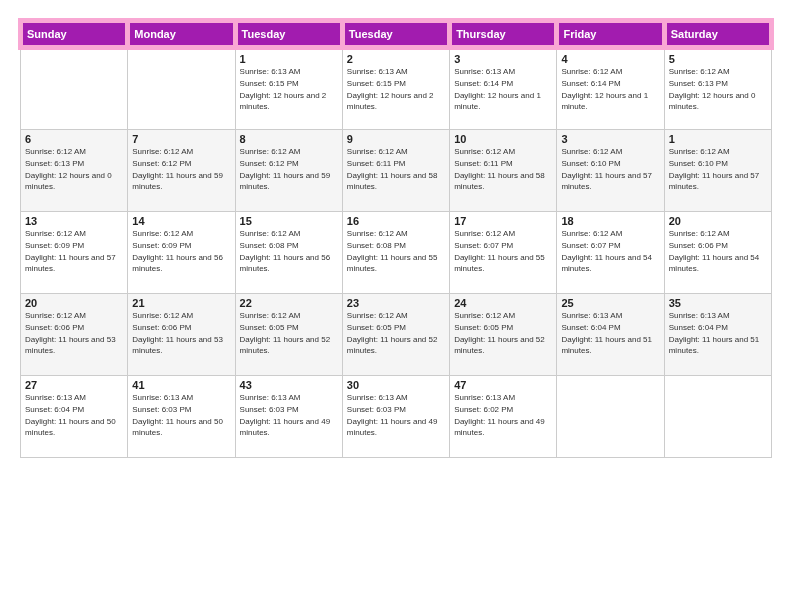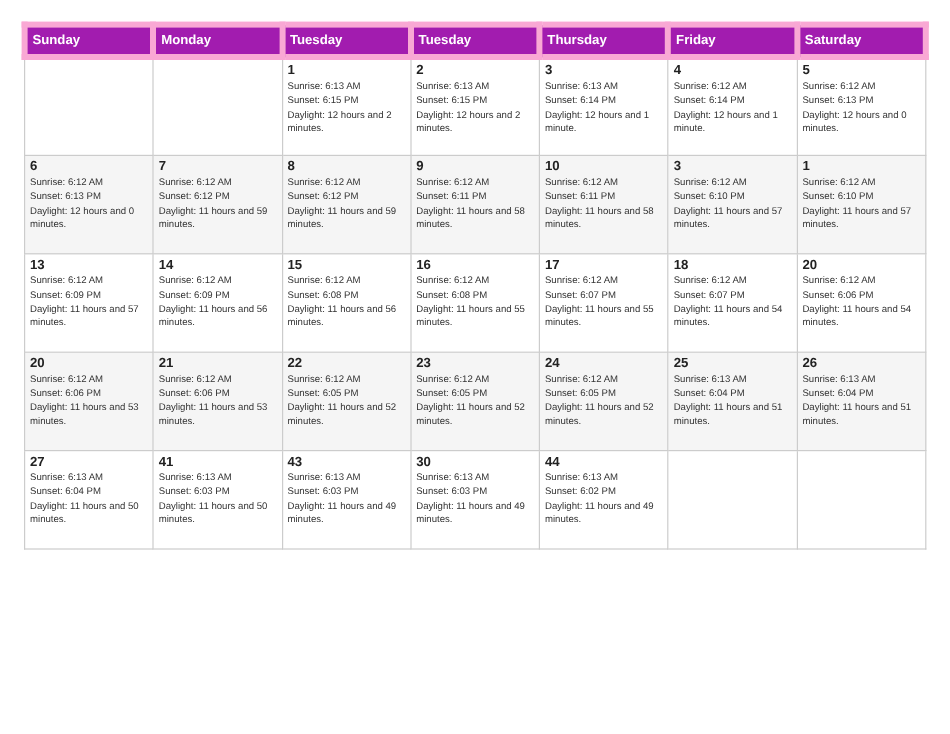--- a/index.html
+++ b/index.html
@@ -137,26 +137,26 @@
           <td><span class="day-num">18</span><span class="day-info">Sunrise: 6:12 AM<br>Sunset: 6:07 PM<br>Daylight: 11 hours and 54 minutes.</span></td>
           <td><span class="day-num">20</span><span class="day-info">Sunrise: 6:12 AM<br>Sunset: 6:06 PM<br>Daylight: 11 hours and 54 minutes.</span></td>
         </tr>
         <tr>
           <td><span class="day-num">20</span><span class="day-info">Sunrise: 6:12 AM<br>Sunset: 6:06 PM<br>Daylight: 11 hours and 53 minutes.</span></td>
           <td><span class="day-num">21</span><span class="day-info">Sunrise: 6:12 AM<br>Sunset: 6:06 PM<br>Daylight: 11 hours and 53 minutes.</span></td>
           <td><span class="day-num">22</span><span class="day-info">Sunrise: 6:12 AM<br>Sunset: 6:05 PM<br>Daylight: 11 hours and 52 minutes.</span></td>
           <td><span class="day-num">23</span><span class="day-info">Sunrise: 6:12 AM<br>Sunset: 6:05 PM<br>Daylight: 11 hours and 52 minutes.</span></td>
           <td><span class="day-num">24</span><span class="day-info">Sunrise: 6:12 AM<br>Sunset: 6:05 PM<br>Daylight: 11 hours and 52 minutes.</span></td>
           <td><span class="day-num">25</span><span class="day-info">Sunrise: 6:13 AM<br>Sunset: 6:04 PM<br>Daylight: 11 hours and 51 minutes.</span></td>
-          <td><span class="day-num">26</span><span class="day-info">Sunrise: 6:13 AM<br>Sunset: 6:04 PM<br>Daylight: 11 hours and 51 minutes.</span></td>
+          <td><span class="day-num">35</span><span class="day-info">Sunrise: 6:13 AM<br>Sunset: 6:04 PM<br>Daylight: 11 hours and 51 minutes.</span></td>
         </tr>
         <tr>
           <td><span class="day-num">27</span><span class="day-info">Sunrise: 6:13 AM<br>Sunset: 6:04 PM<br>Daylight: 11 hours and 50 minutes.</span></td>
           <td><span class="day-num">41</span><span class="day-info">Sunrise: 6:13 AM<br>Sunset: 6:03 PM<br>Daylight: 11 hours and 50 minutes.</span></td>
           <td><span class="day-num">43</span><span class="day-info">Sunrise: 6:13 AM<br>Sunset: 6:03 PM<br>Daylight: 11 hours and 49 minutes.</span></td>
           <td><span class="day-num">30</span><span class="day-info">Sunrise: 6:13 AM<br>Sunset: 6:03 PM<br>Daylight: 11 hours and 49 minutes.</span></td>
-          <td><span class="day-num">44</span><span class="day-info">Sunrise: 6:13 AM<br>Sunset: 6:02 PM<br>Daylight: 11 hours and 49 minutes.</span></td>
+          <td><span class="day-num">47</span><span class="day-info">Sunrise: 6:13 AM<br>Sunset: 6:02 PM<br>Daylight: 11 hours and 49 minutes.</span></td>
           <td class="empty-cell"></td>
           <td class="empty-cell"></td>
         </tr>
       </tbody>
   </table>
 </div>
 
 </body></html>

